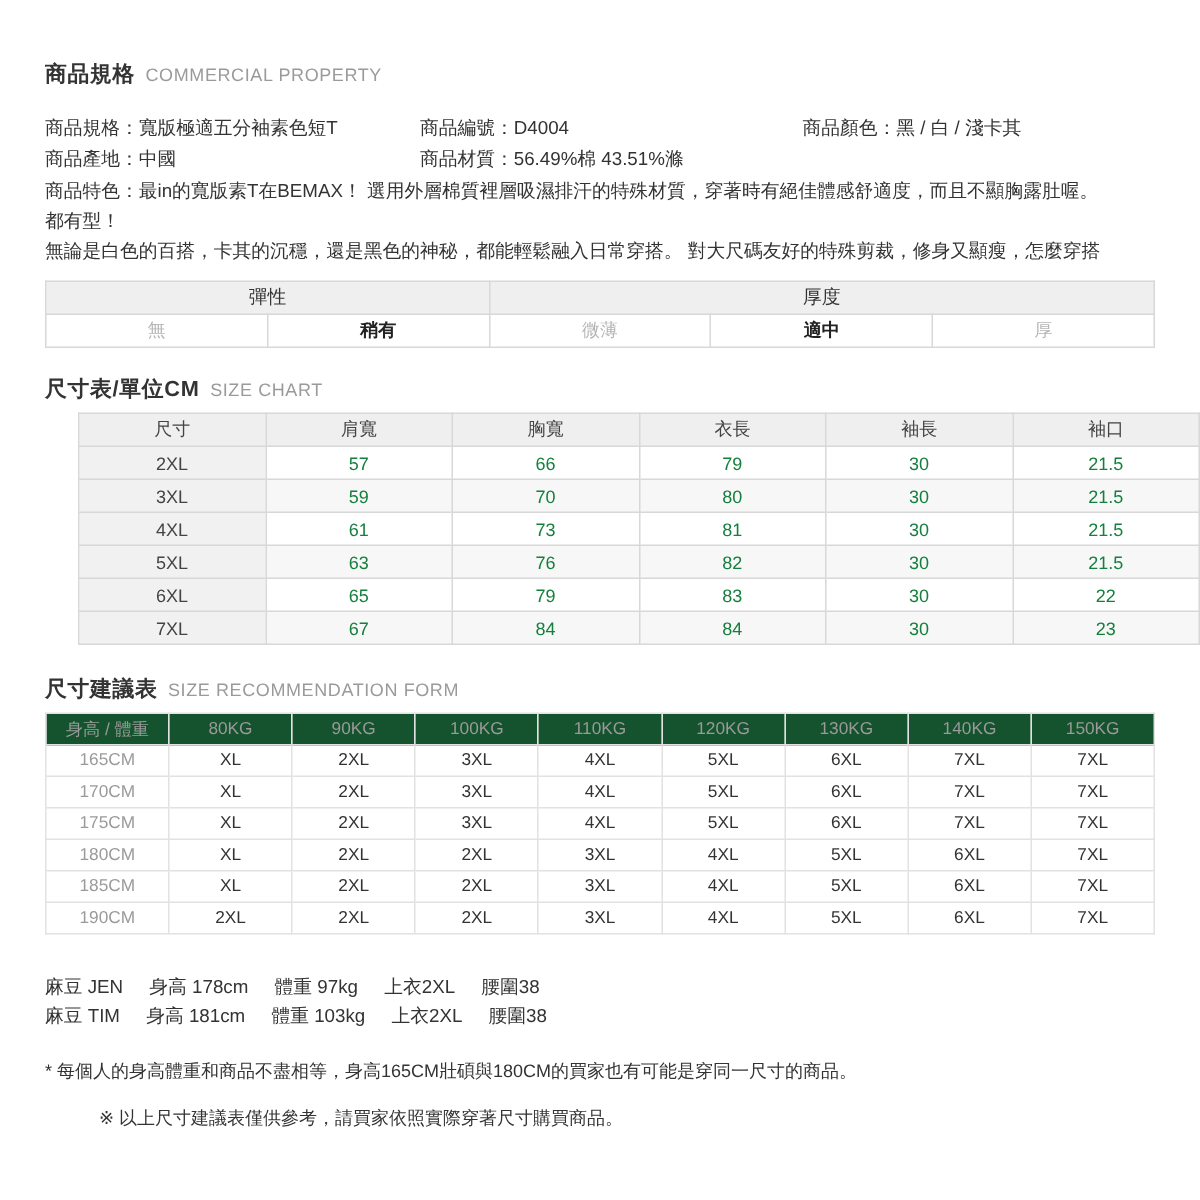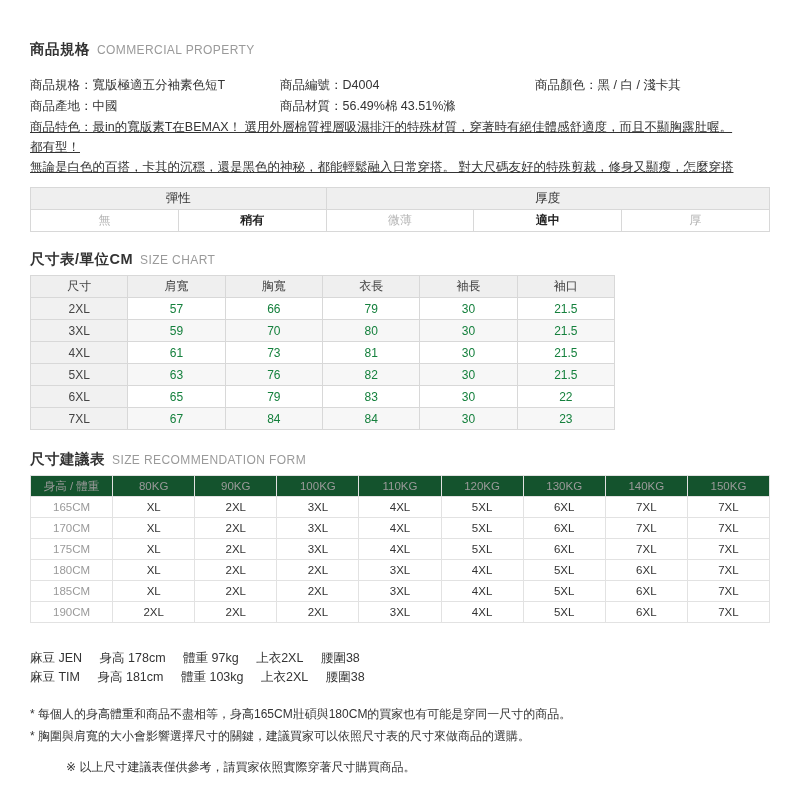--- a/index.html
+++ b/index.html
@@ -46,21 +46,20 @@
   }
   .prop-line .c1 { width: 250px; }
   .prop-line .c2 { width: 255px; }
   .prop-line .c3 { flex: 1; }
 
   .feature {
     font-size: 12.5px;
     color: #333;
     line-height: 20px;
     margin-top: 1px;
-    text-decoration: underline;
   }
   .feature p { margin: 0; }
 
   
   table { border-collapse: collapse; }
   .et-table {
     width: 740px;
     margin-top: 10px;
     table-layout: fixed;
     padding-left: 46px;
@@ -76,22 +75,23 @@
     background: #efefef;
     font-size: 12.5px;
     color: #333;
   }
   .et-table td.dim { color: #b4b4b4; }
   .et-table td.on { font-weight: bold; color: #222; }
 
   
   .sc-wrap { margin-top: 18px; }
   .size-table {
-    width: 585px;
+    width: 748px;
     table-layout: fixed;
+    margin-left: 22px;
   }
   .size-table th, .size-table td {
     border: 1px solid #d8d8d8;
     height: 22px;
     font-size: 12px;
     text-align: center;
     font-weight: normal;
     color: #15803d;
   }
   .size-table thead th {
@@ -348,17 +348,16 @@
       <span>麻豆 TIM</span>
       <span>身高 181cm</span>
       <span>體重 103kg</span>
       <span>上衣2XL</span>
       <span>腰圍38</span>
     </div>
   </div>
 
   <div class="notes">
     <p class="n">* 每個人的身高體重和商品不盡相等，身高165CM壯碩與180CM的買家也有可能是穿同一尺寸的商品。</p>
-    <p class="n">* 胸圍與肩寬的大小會影響選擇尺寸的關鍵，建議買家可以依照尺寸表的尺寸來做商品的選購。</p>
   </div>
   <div class="final">※ 以上尺寸建議表僅供參考，請買家依照實際穿著尺寸購買商品。</div>
 
 </div>
 
 </body></html>

